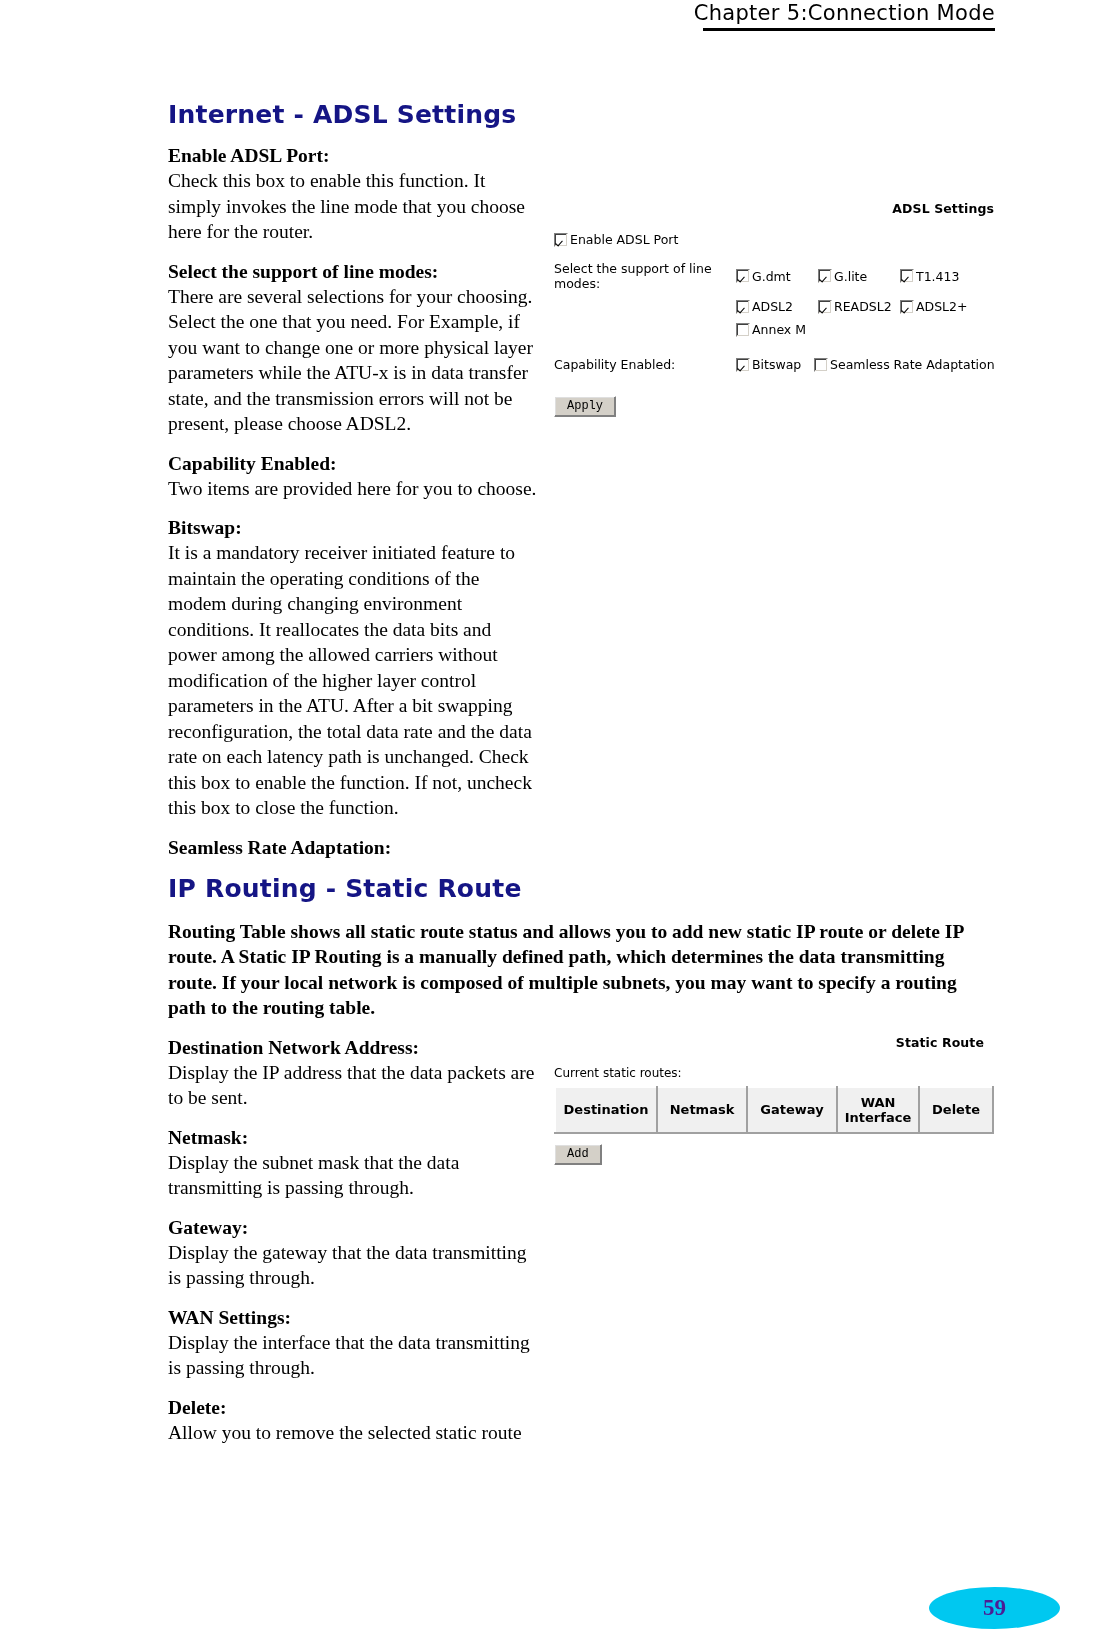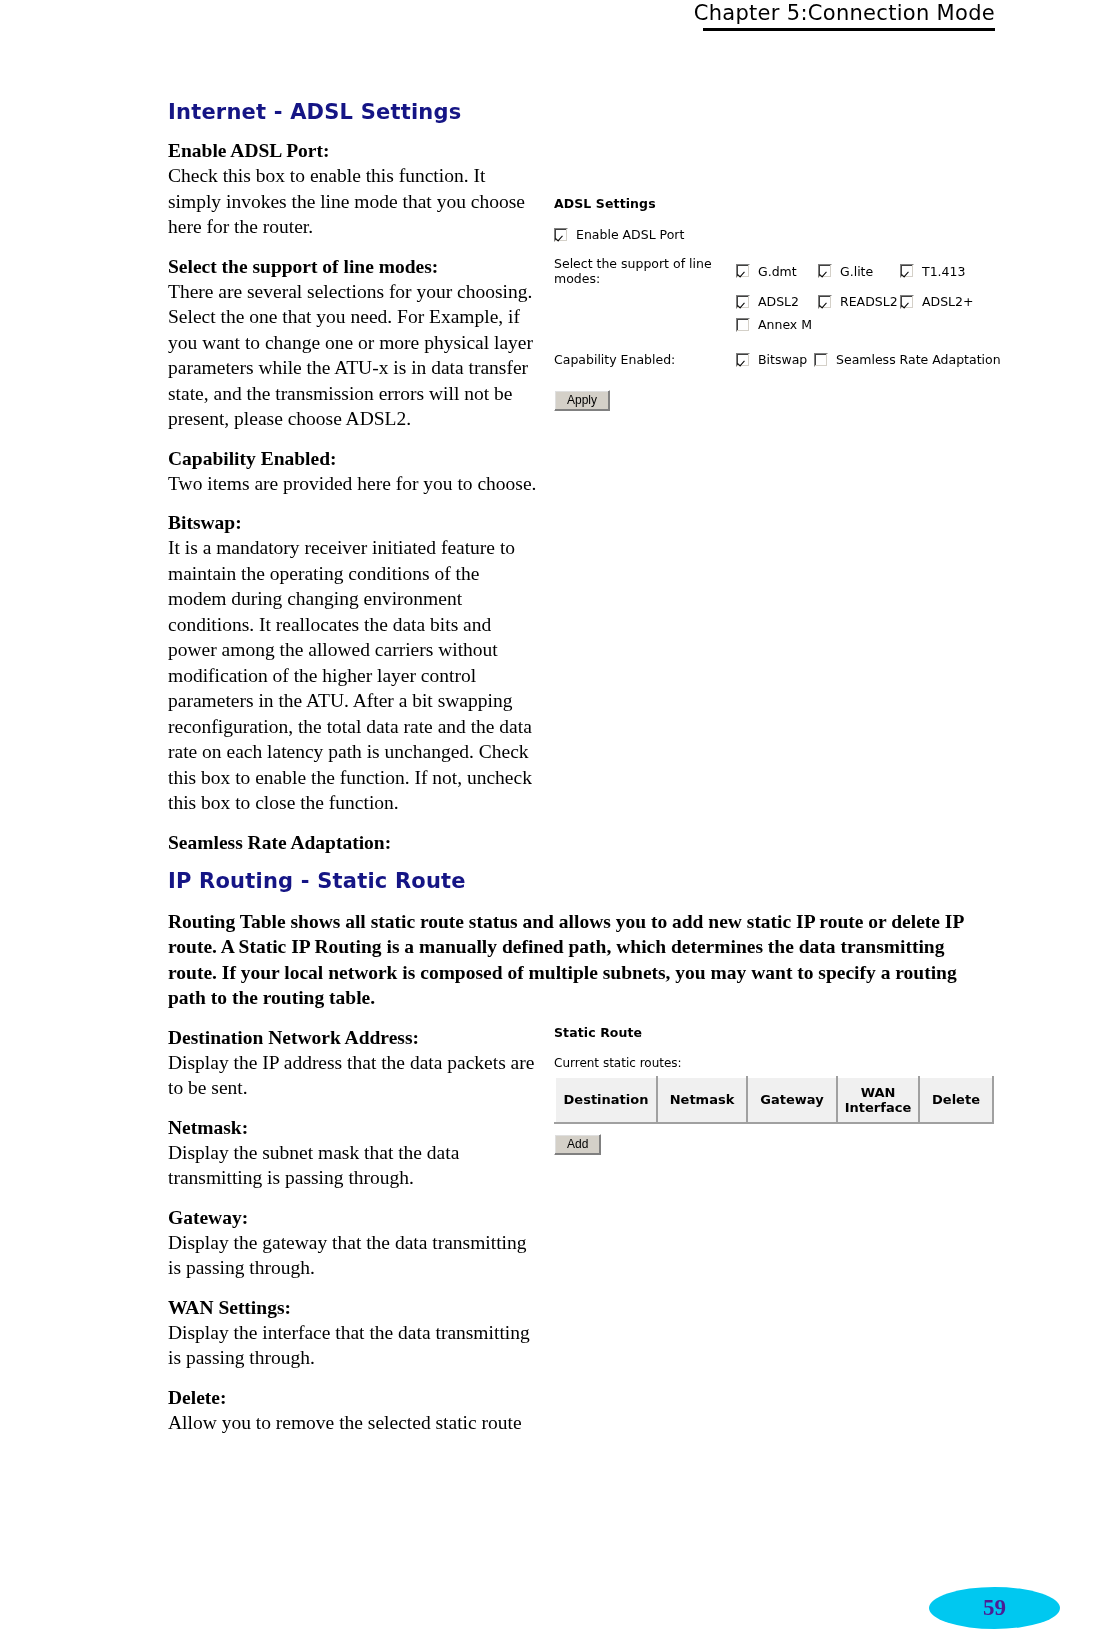--- a/index.html
+++ b/index.html
@@ -46,21 +46,21 @@
   
   .content {
     position: absolute;
     left: 168px;
     top: 100px;
     width: 830px;
   }
 
   h1.section-heading {
     font-family: "DejaVu Sans", sans-serif;
-    font-size: 21px;
+    font-size: 25px;
     font-weight: bold;
     color: #151585;
     margin: 0 0 14px 0;
     letter-spacing: 0.2px;
   }
   h1.section-heading.second {
     margin-bottom: 16px;
   }
 
   
@@ -105,20 +105,21 @@
   #adsl-shot {
     left: 386px;
     top: 58px;
     width: 440px;
   }
   .ui-title {
     font-size: 12.5px;
     font-weight: bold;
     margin-bottom: 16px;
     letter-spacing: 0.1px;
+    text-align: right;
   }
   .ui-row {
     display: flex;
     align-items: center;
     margin-bottom: 7px;
   }
   .cbx {
     display: inline-block;
     width: 12px;
     height: 12px;
@@ -138,21 +139,21 @@
     top: 5px;
     width: 3px;
     height: 6px;
     border: solid #000000;
     border-width: 0 1.6px 1.6px 0;
     transform: rotate(42deg);
   }
   .cb-item {
     display: flex;
     align-items: center;
-    gap: 8px;
+    gap: 2px;
     font-size: 12.5px;
     white-space: nowrap;
   }
 
   .modes-grid {
     margin-top: 14px;
   }
   .modes-line {
     display: flex;
     align-items: center;
@@ -186,21 +187,21 @@
     flex: 0 0 auto;
   }
 
   
   .win-btn {
     display: inline-block;
     background: #d4d0c8;
     border: 1px solid;
     border-color: #ffffff #808080 #808080 #ffffff;
     box-shadow: inset -1px -1px 0 #808080, inset 1px 1px 0 #dfdfdf;
-    font-family: Liberation Sans, sans-serif;
+    font-family: Liberation Mono, monospace;
     font-size: 12px;
     color: #000000;
     padding: 2px 12px 3px 12px;
     text-align: center;
     line-height: 14px;
     cursor: pointer;
   }
   #apply-button-wrap {
     margin-top: 22px;
   }

